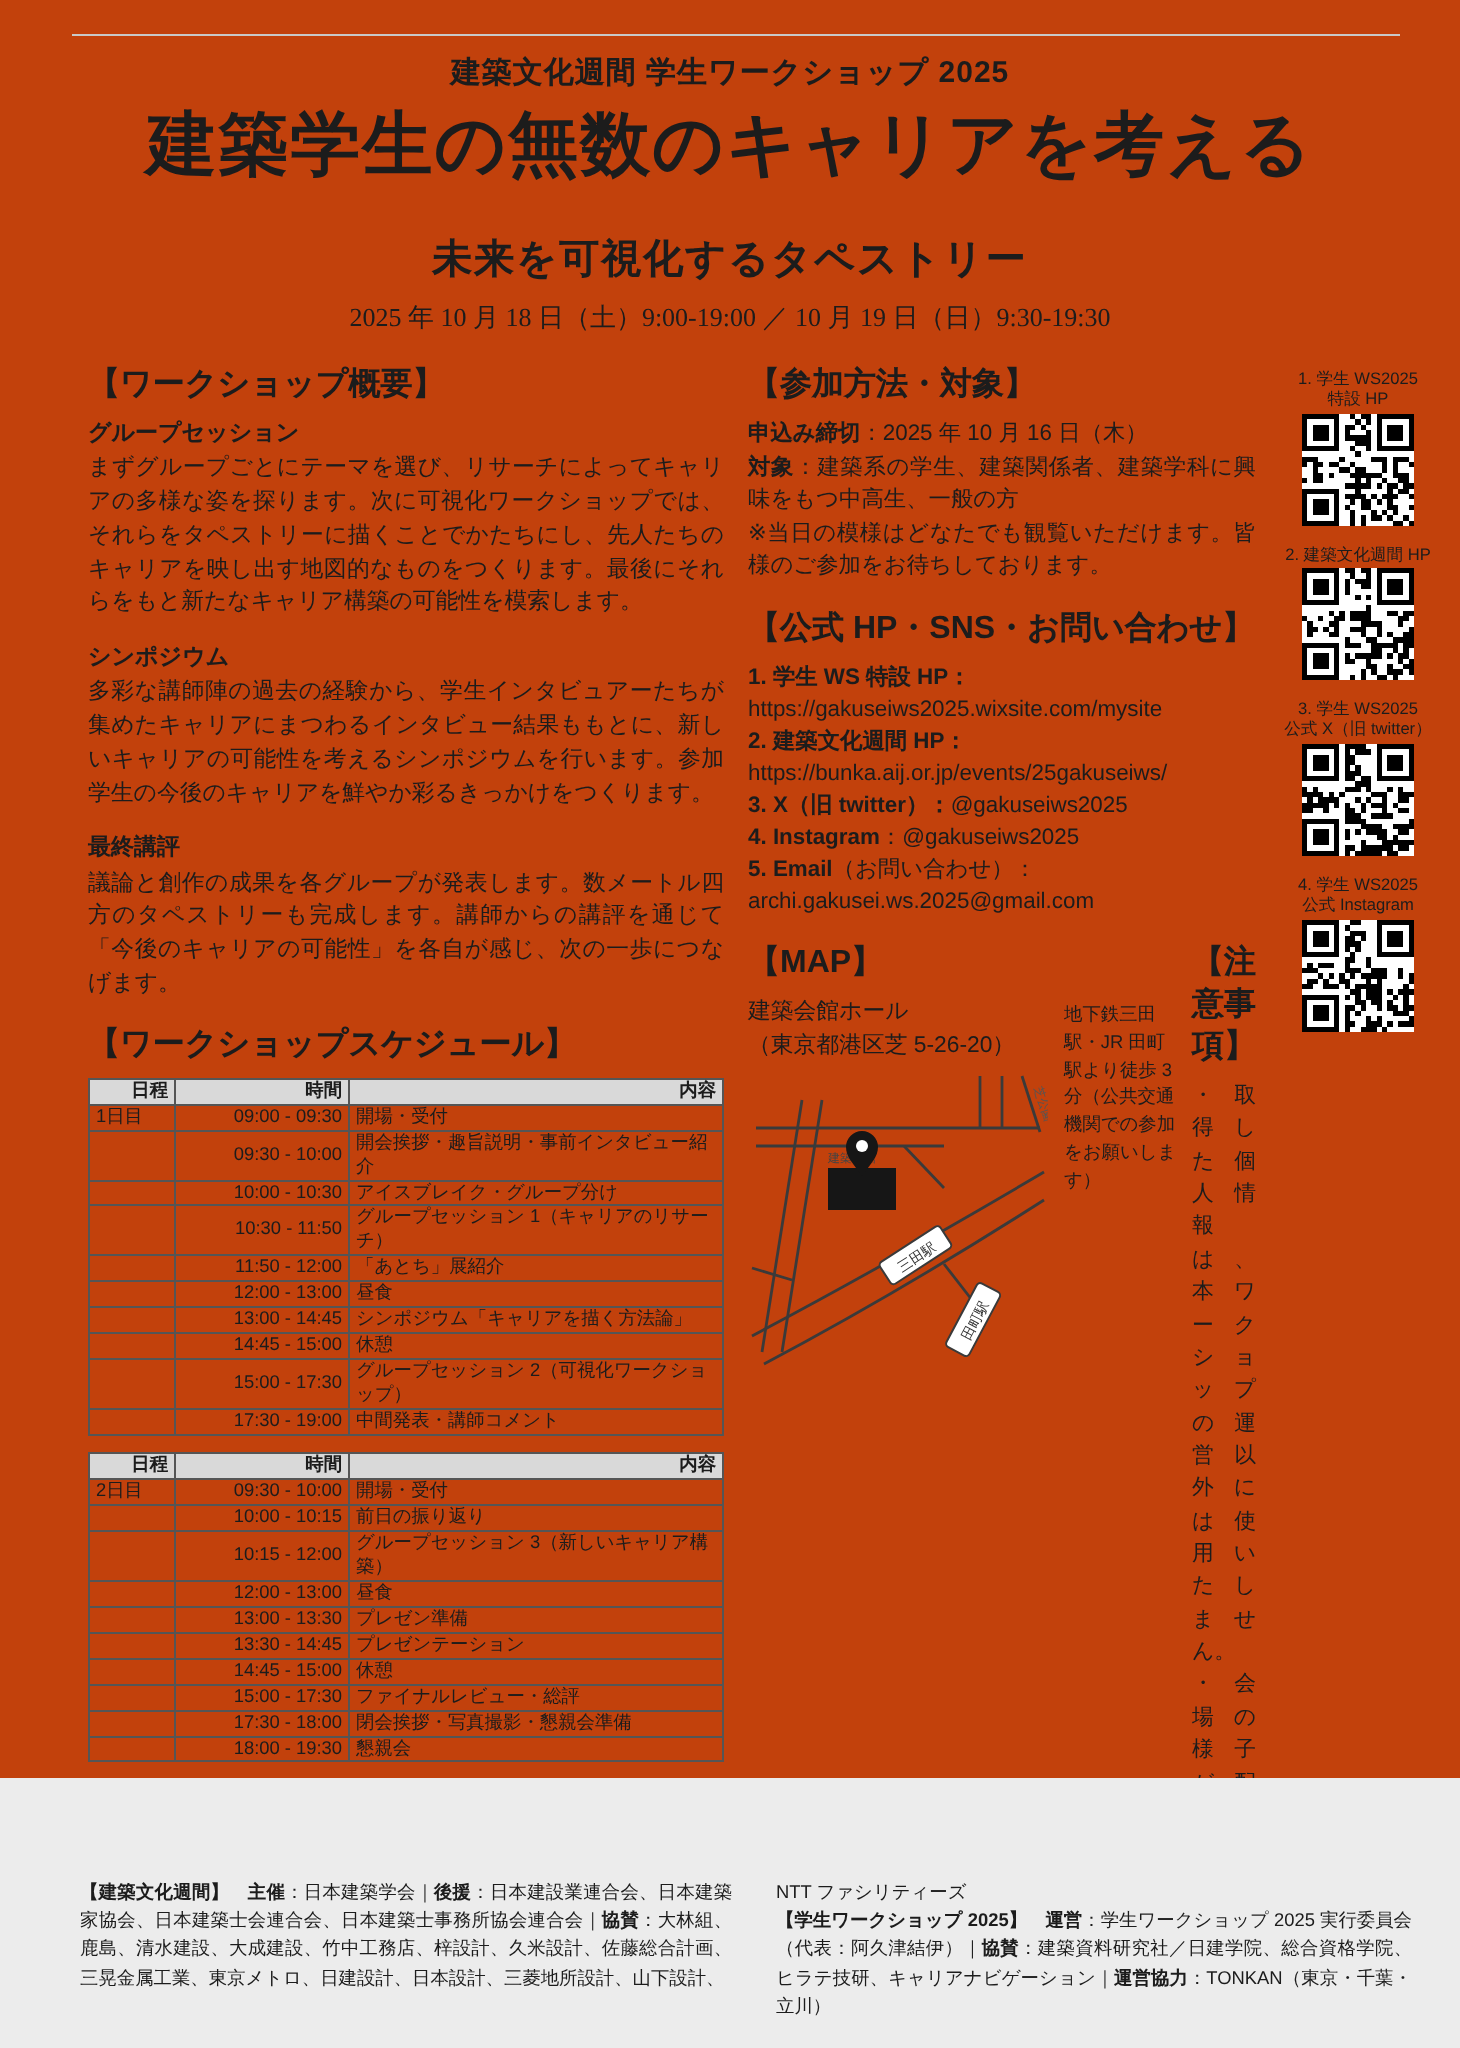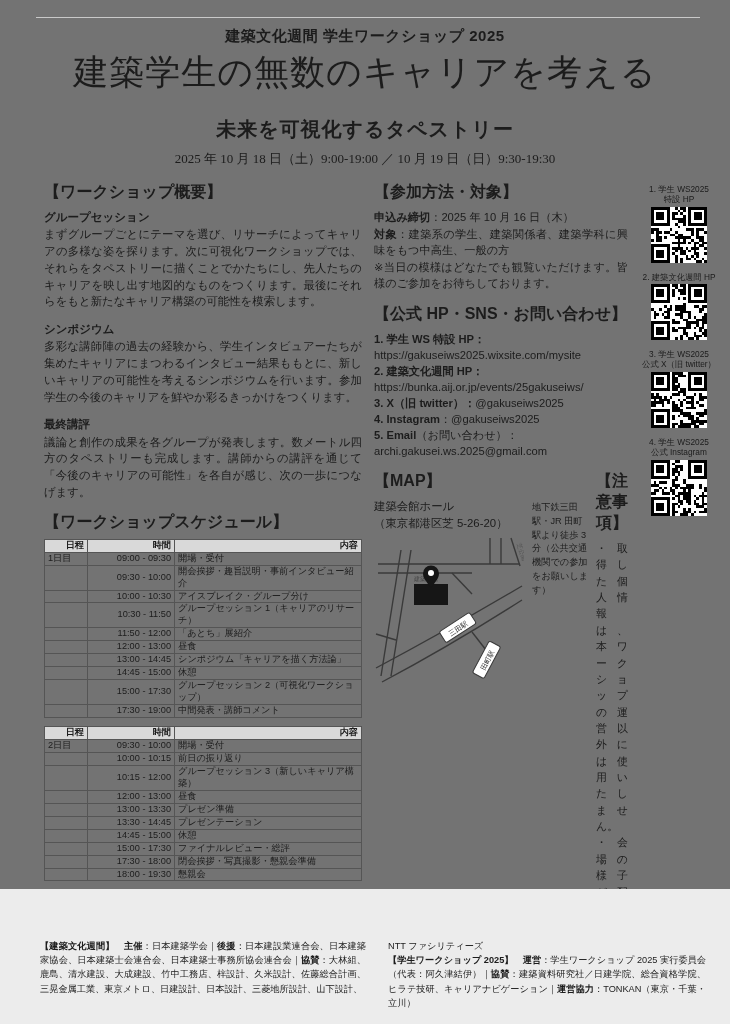--- a/index.html
+++ b/index.html
@@ -1,22 +1,22 @@
 <!DOCTYPE html>
 <html><head>
 <meta charset="utf-8">
 <style>
   html,body{margin:0;padding:0;background:#fff;}
   body{width:730px;height:1024px;font-family:"Liberation Sans","DejaVu Sans",sans-serif;color:#1c1c1c;}
-  .page{position:relative;width:730px;height:1024px;overflow:hidden;background:#737373;}
+  .page{position:relative;width:730px;height:1024px;overflow:hidden;background:#c2410c;}
   .top-rule{position:absolute;top:17px;left:36px;right:30px;border-top:1px solid #c9c9c9;}
   
   .header{text-align:center;padding-top:27px;}
   .kicker{font-size:15px;font-weight:bold;letter-spacing:.5px;}
-  .title{font-size:35px;font-weight:normal;margin:3px 0 2px;letter-spacing:1px;}
+  .title{font-size:35px;font-weight:bold;margin:3px 0 2px;letter-spacing:1px;}
   .subtitle{font-size:20px;font-weight:bold;letter-spacing:1px;margin-top:20px;}
   .dates{font-size:13px;margin-top:7px;font-family:Liberation Serif, serif;}
   
   .body-cols{display:flex;padding:14px 20px 0 44px;gap:12px;box-sizing:border-box;}
   .col-left{width:318px;flex:none;}
   .col-right{width:254px;flex:none;}
   .col-qr{width:78px;flex:none;padding-top:2px;}
   .section-h{font-size:16px;font-weight:bold;margin:0 0 6px;}
   .sect{margin-bottom:12px;}
   

